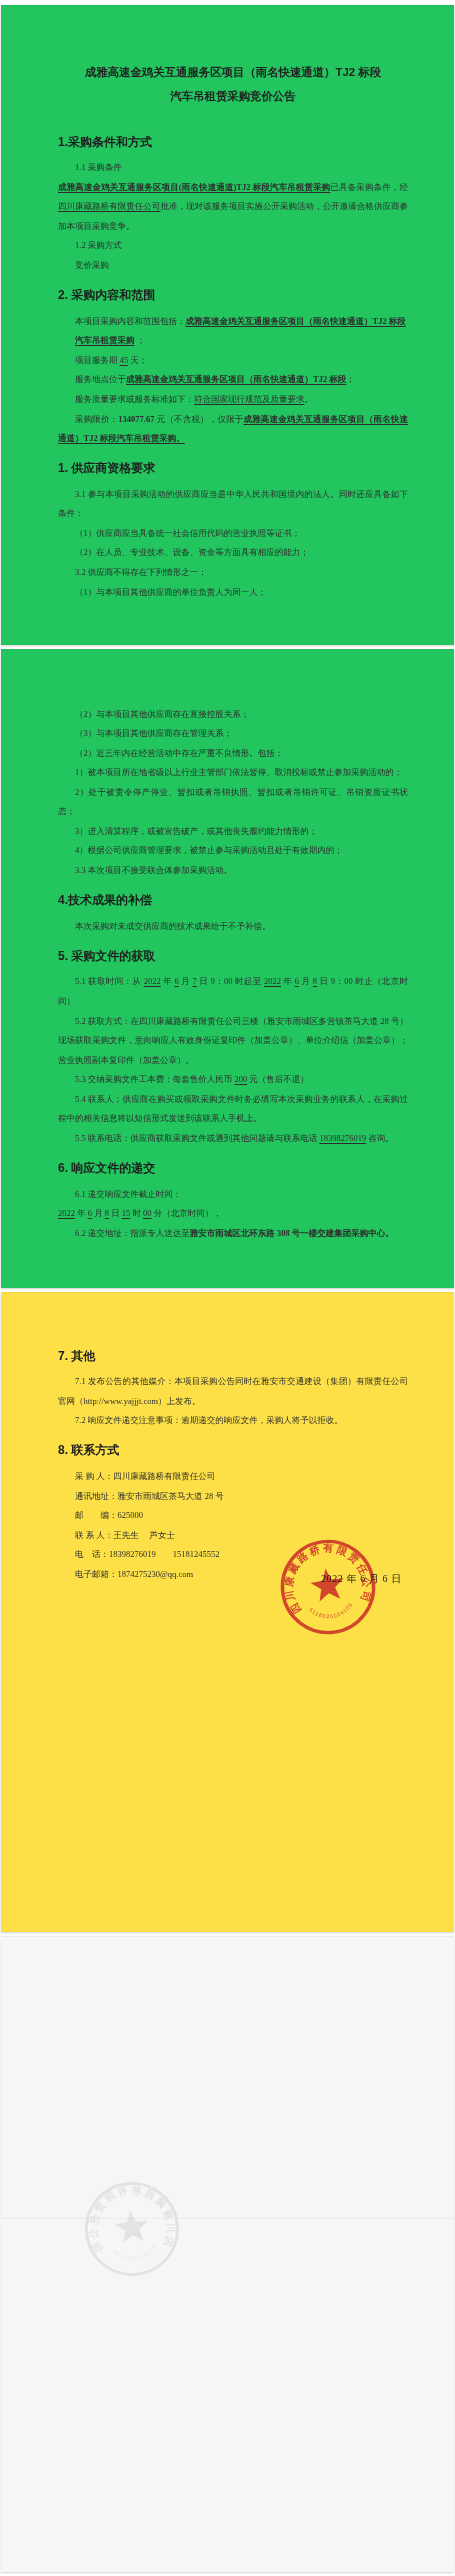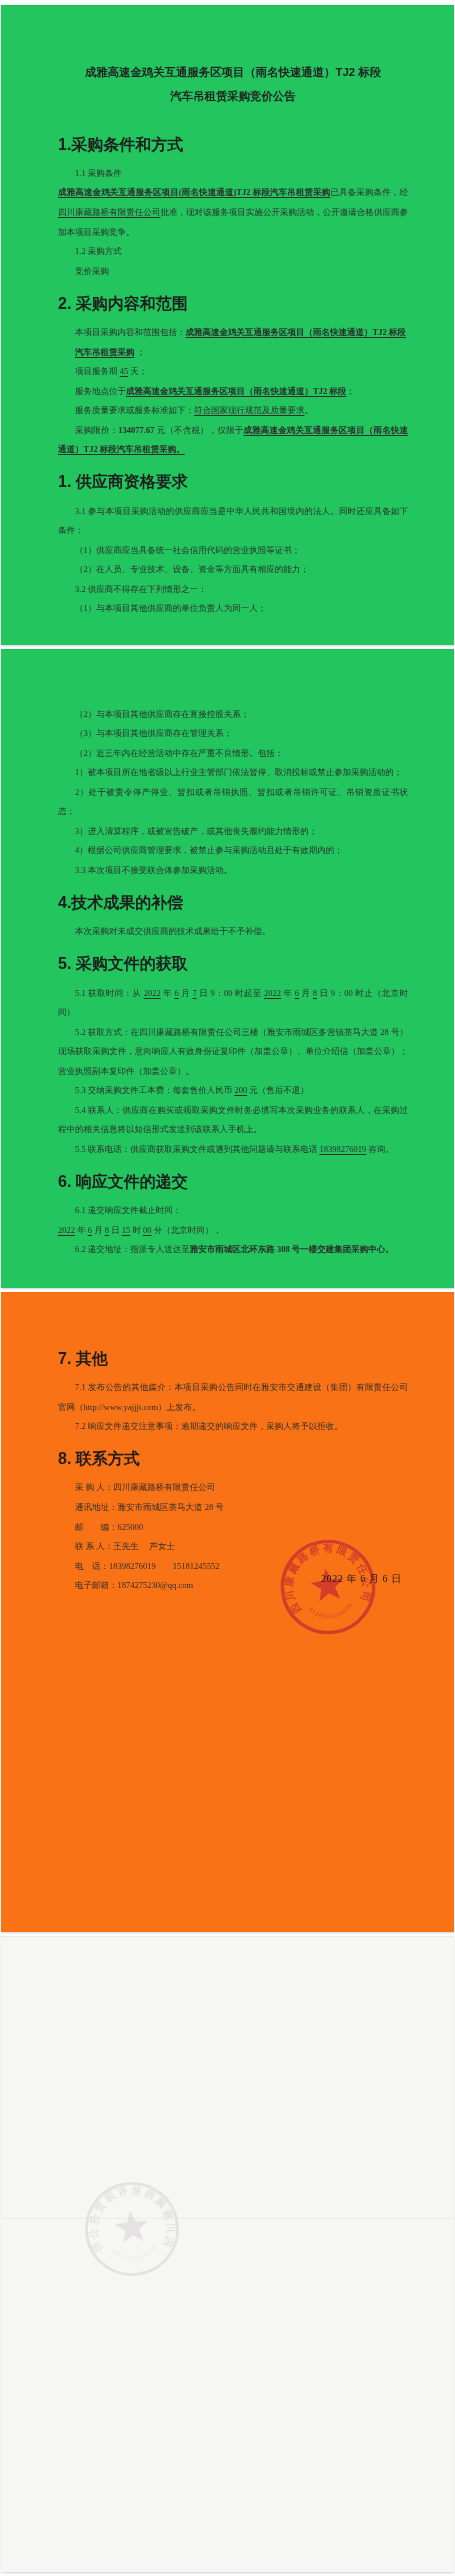--- a/index.html
+++ b/index.html
@@ -14,31 +14,31 @@
     position:relative;
     width:453px;
     margin:0 auto 4px auto;
     background:#22c55e;
     box-shadow:0 0.6px 1.7px rgba(0,0,0,.18);
     border-top:0.6px solid rgba(0,0,0,.05);
     overflow:hidden;
   }
   .page-1 { height:640px; margin-top:4.6px; }
   .page-2 { height:639px; }
-  .page-3 { height:640px; background:#f97316; margin-bottom:4.6px; }
+  .page-3 { height:640px; background:#fde047; margin-bottom:4.6px; }
   .page-4 { height:636px; background:#f6f7f4; margin-bottom:2.8px; }
   .content { padding:55px 46px 23px 57px; }
   .title {
     font-family:"Liberation Sans","DejaVu Sans",sans-serif;
     font-weight:bold; font-size:11.4px; line-height:2.1;
     text-align:center; color:#222; margin:0;
   }
   h2.sec {
     font-family:"Liberation Sans","DejaVu Sans",sans-serif;
-    font-weight:bold; font-size:16px; line-height:1.4;
+    font-weight:bold; font-size:12px; line-height:1.4;
     color:#1e1e1e; margin:11.4px 0 8px 0;
   }
   h2.sec.first { margin-top:25px; }
   p.body {
     font-size:8.5px; line-height:2.3; margin:0;
     text-align:justify; color:#2d2d2d;
   }
   .ind { text-indent:2em; }
   .noind { text-indent:0; }
   .u { text-decoration:underline; text-underline-offset:1.7px; }

